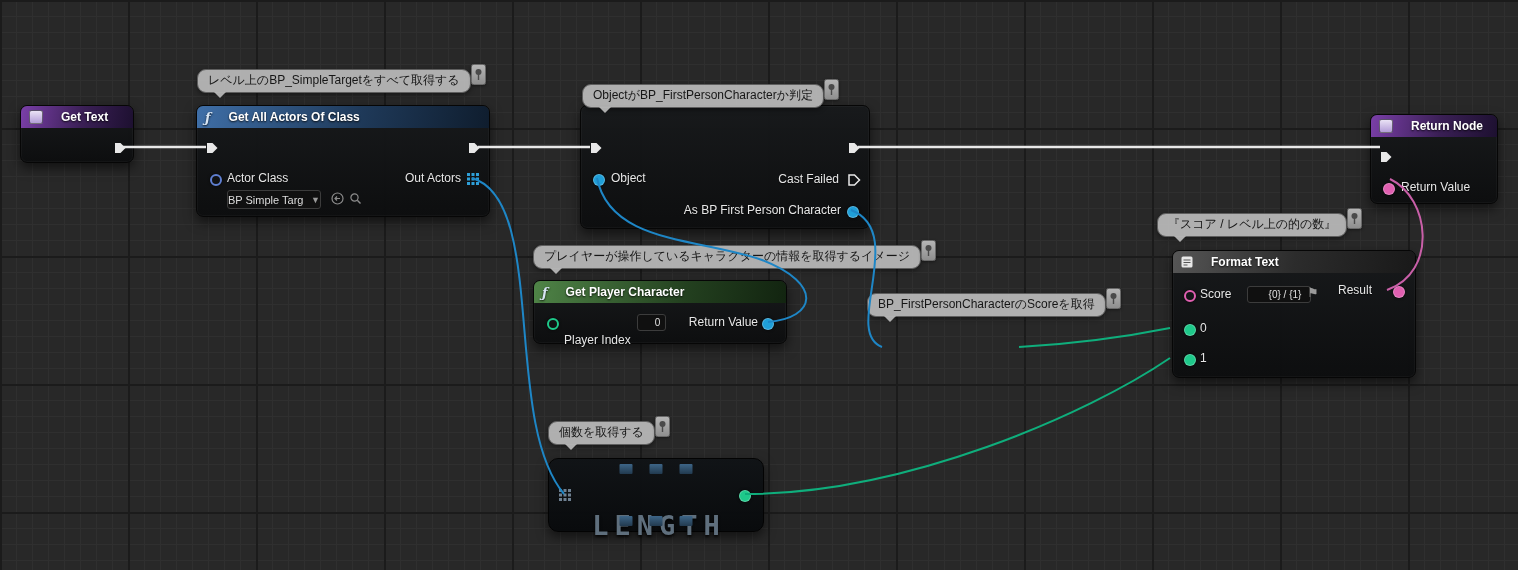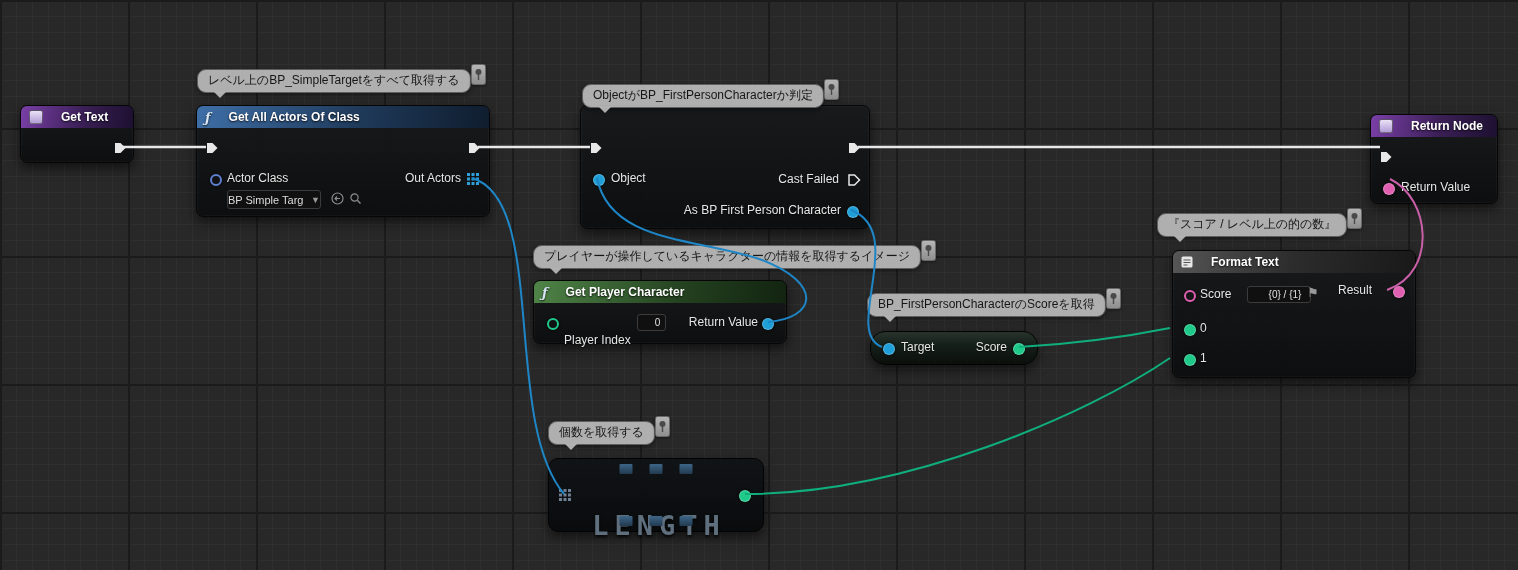--- a/index.html
+++ b/index.html
@@ -243,26 +243,20 @@
     </div>
     <span class="pin-circle hollow-green" style="left:13px;top:37px;"></span>
     <span class="pin-label" style="left:30px;top:52px;">Player Index</span>
     <div class="valbox" style="left:103px;top:33px;width:15px;">
       <span>0</span>
     </div>
     <span class="pin-label" style="right:28px;top:34px;">Return Value</span>
     <span class="pin-circle solid-blue" style="right:12px;top:37px;"></span>
   </div>
 
-  <div class="score-node" style="left:870px;top:331px;width:166px;height:32px;">
-    <span class="pin-circle solid-blue" style="left:12px;top:11px;"></span>
-    <span class="pin-label" style="left:30px;top:8px;">Target</span>
-    <span class="pin-label" style="right:30px;top:8px;">Score</span>
-    <span class="pin-circle solid-green" style="right:12px;top:11px;"></span>
-  </div>
 
   <div class="len-node" style="left:548px;top:458px;width:214px;height:72px;">
     <div class="len-deco" style="top:5px;">
         <i></i>
         <i></i>
         <i></i>
       </div>
     <div class="len-title">LENGTH</div>
     <div class="len-deco" style="bottom:5px;">
         <i></i>

